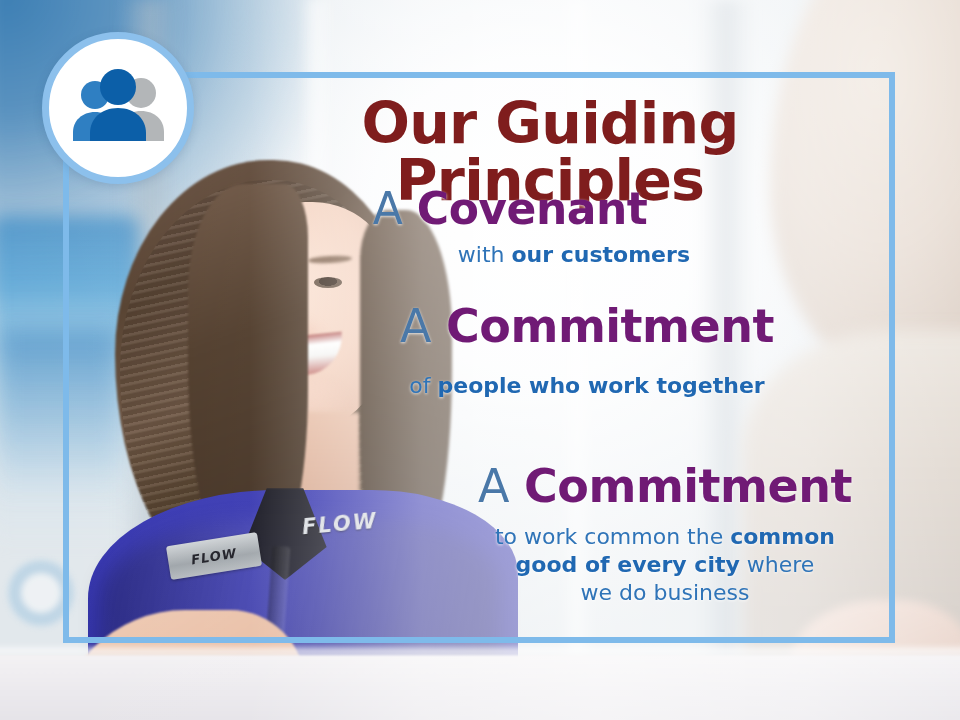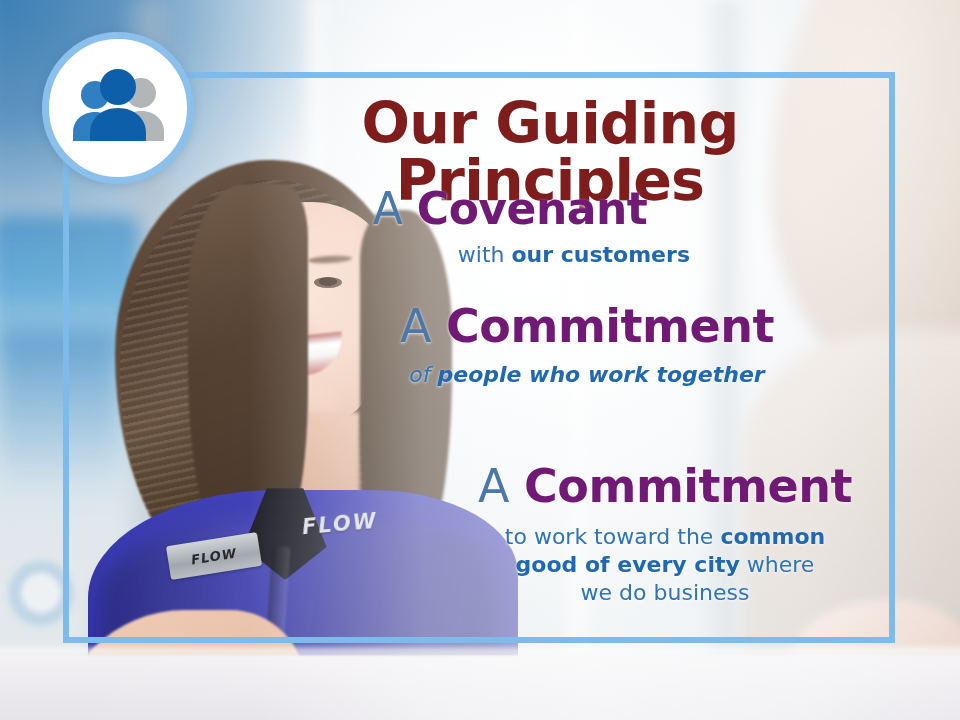--- a/index.html
+++ b/index.html
@@ -298,21 +298,21 @@
   .sub b { font-weight: bold; color: #2068b2; }
 
   
   #p1 { left: 330px; top: 186px; width: 360px; text-align: center; }
   #p1 .head { font-size: 44px; }
   #p1 .sub  { margin-top: 9px; text-align: right; }
 
   
   #p2 { left: 372px; top: 303px; width: 430px; text-align: center; }
   #p2 .head { font-size: 46px; }
-  #p2 .sub  { margin-top: 10px; font-style: italic; }
+  #p2 .sub  { margin-top: 21px; }
 
   
   #p3 { left: 440px; top: 463px; width: 450px; text-align: center; }
   #p3 .head { font-size: 46px; }
   #p3 .sub  { margin-top: 12px; }
 </style>
 </head>
 <body>
 
 <div id="stage">
@@ -406,20 +406,20 @@
           <div><span>of </span><b>people who work together</b></div>
         </div>
     </div>
 
     <div class="principle" id="p3">
       <div class="head">
         <span class="art">A</span>
         <span class="word">Commitment</span>
       </div>
       <div class="sub">
-          <div><span>to work toward the </span><b>common</b></div>
+          <div><span>to work common the </span><b>common</b></div>
           <div><b>good of every city</b><span> where</span></div>
           <div><span>we do business</span></div>
         </div>
     </div>
 
   </div>
 </div>
 
 </body></html>

